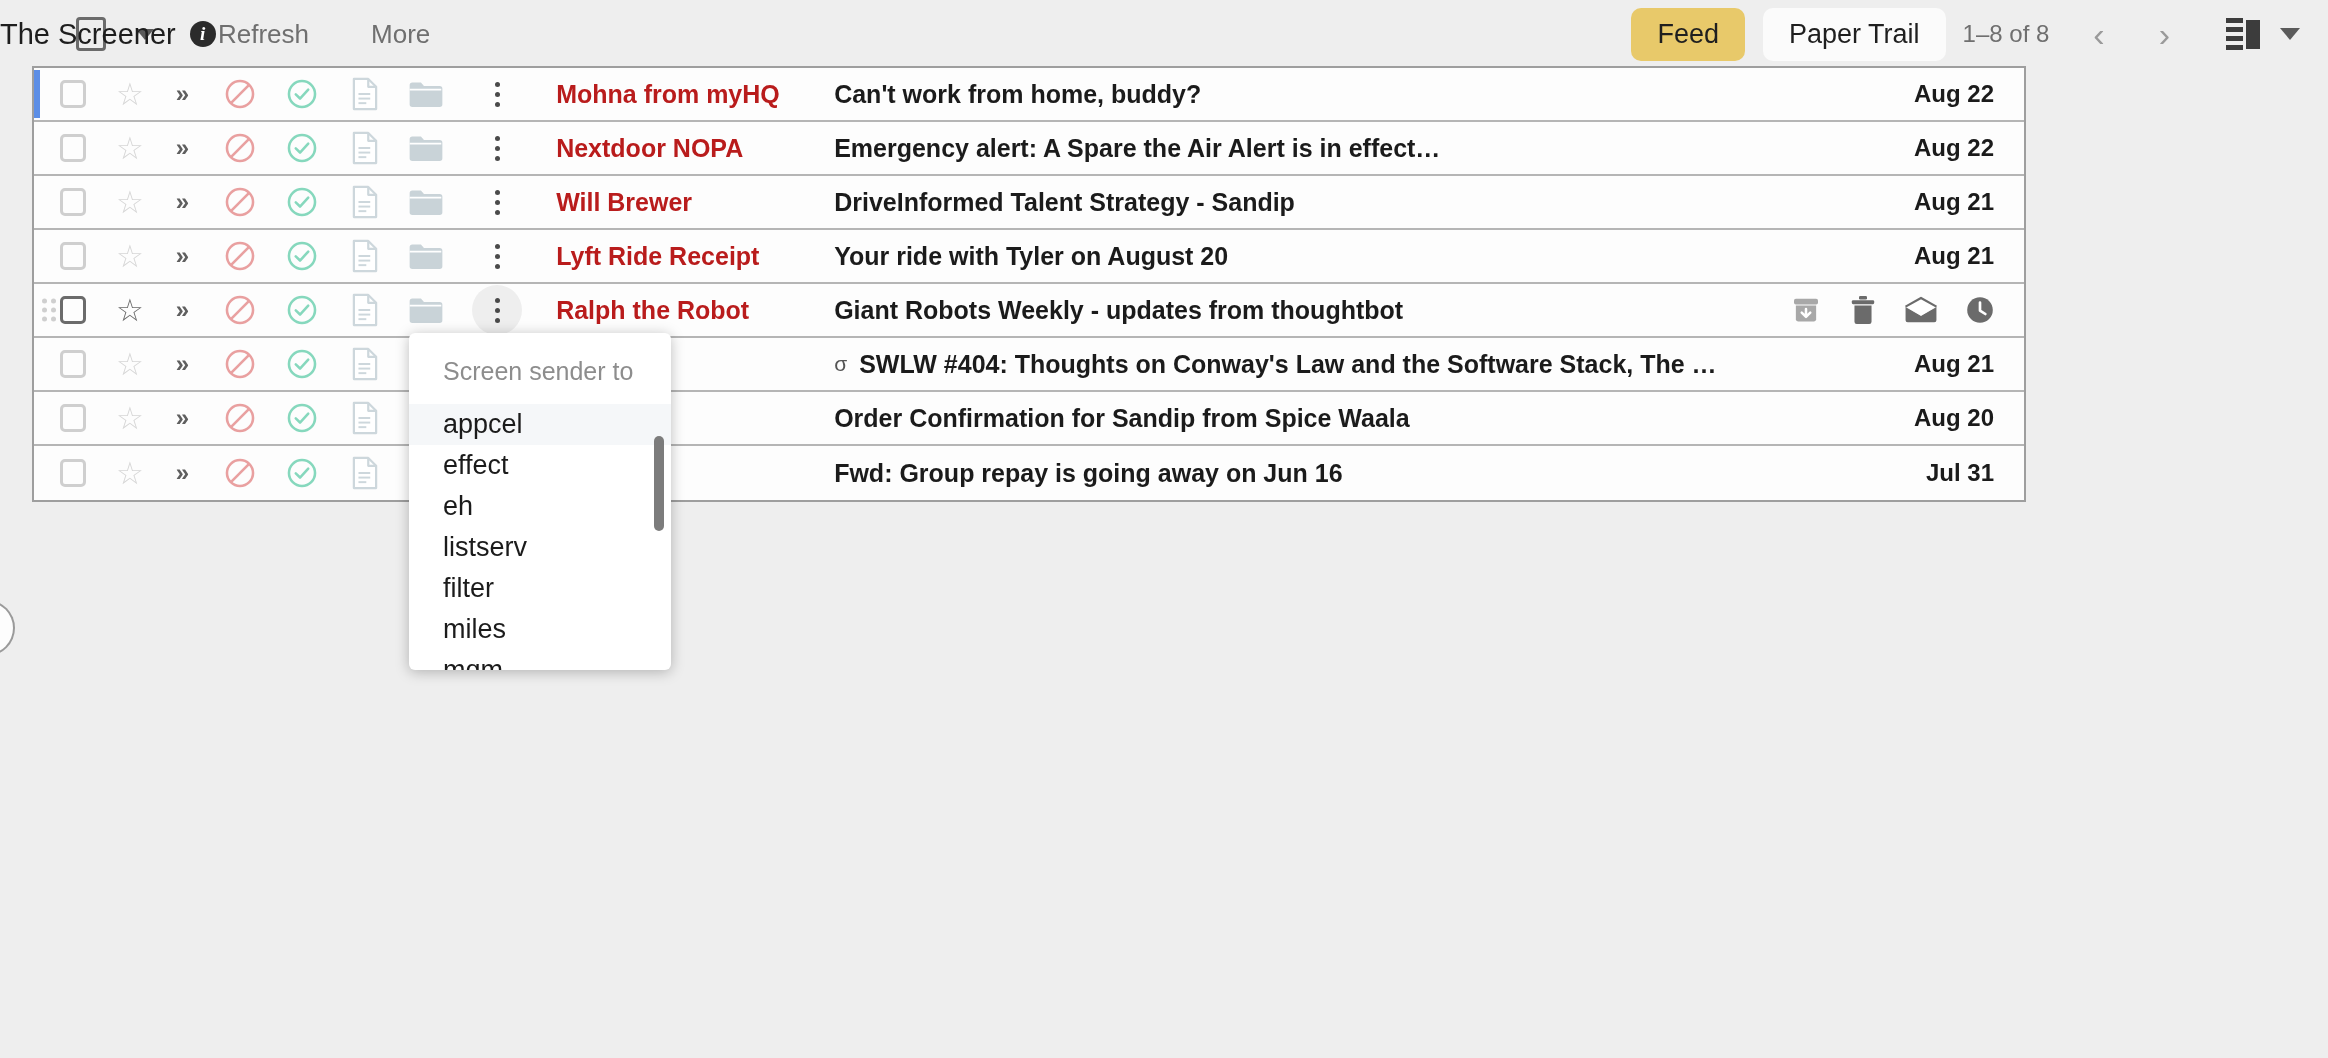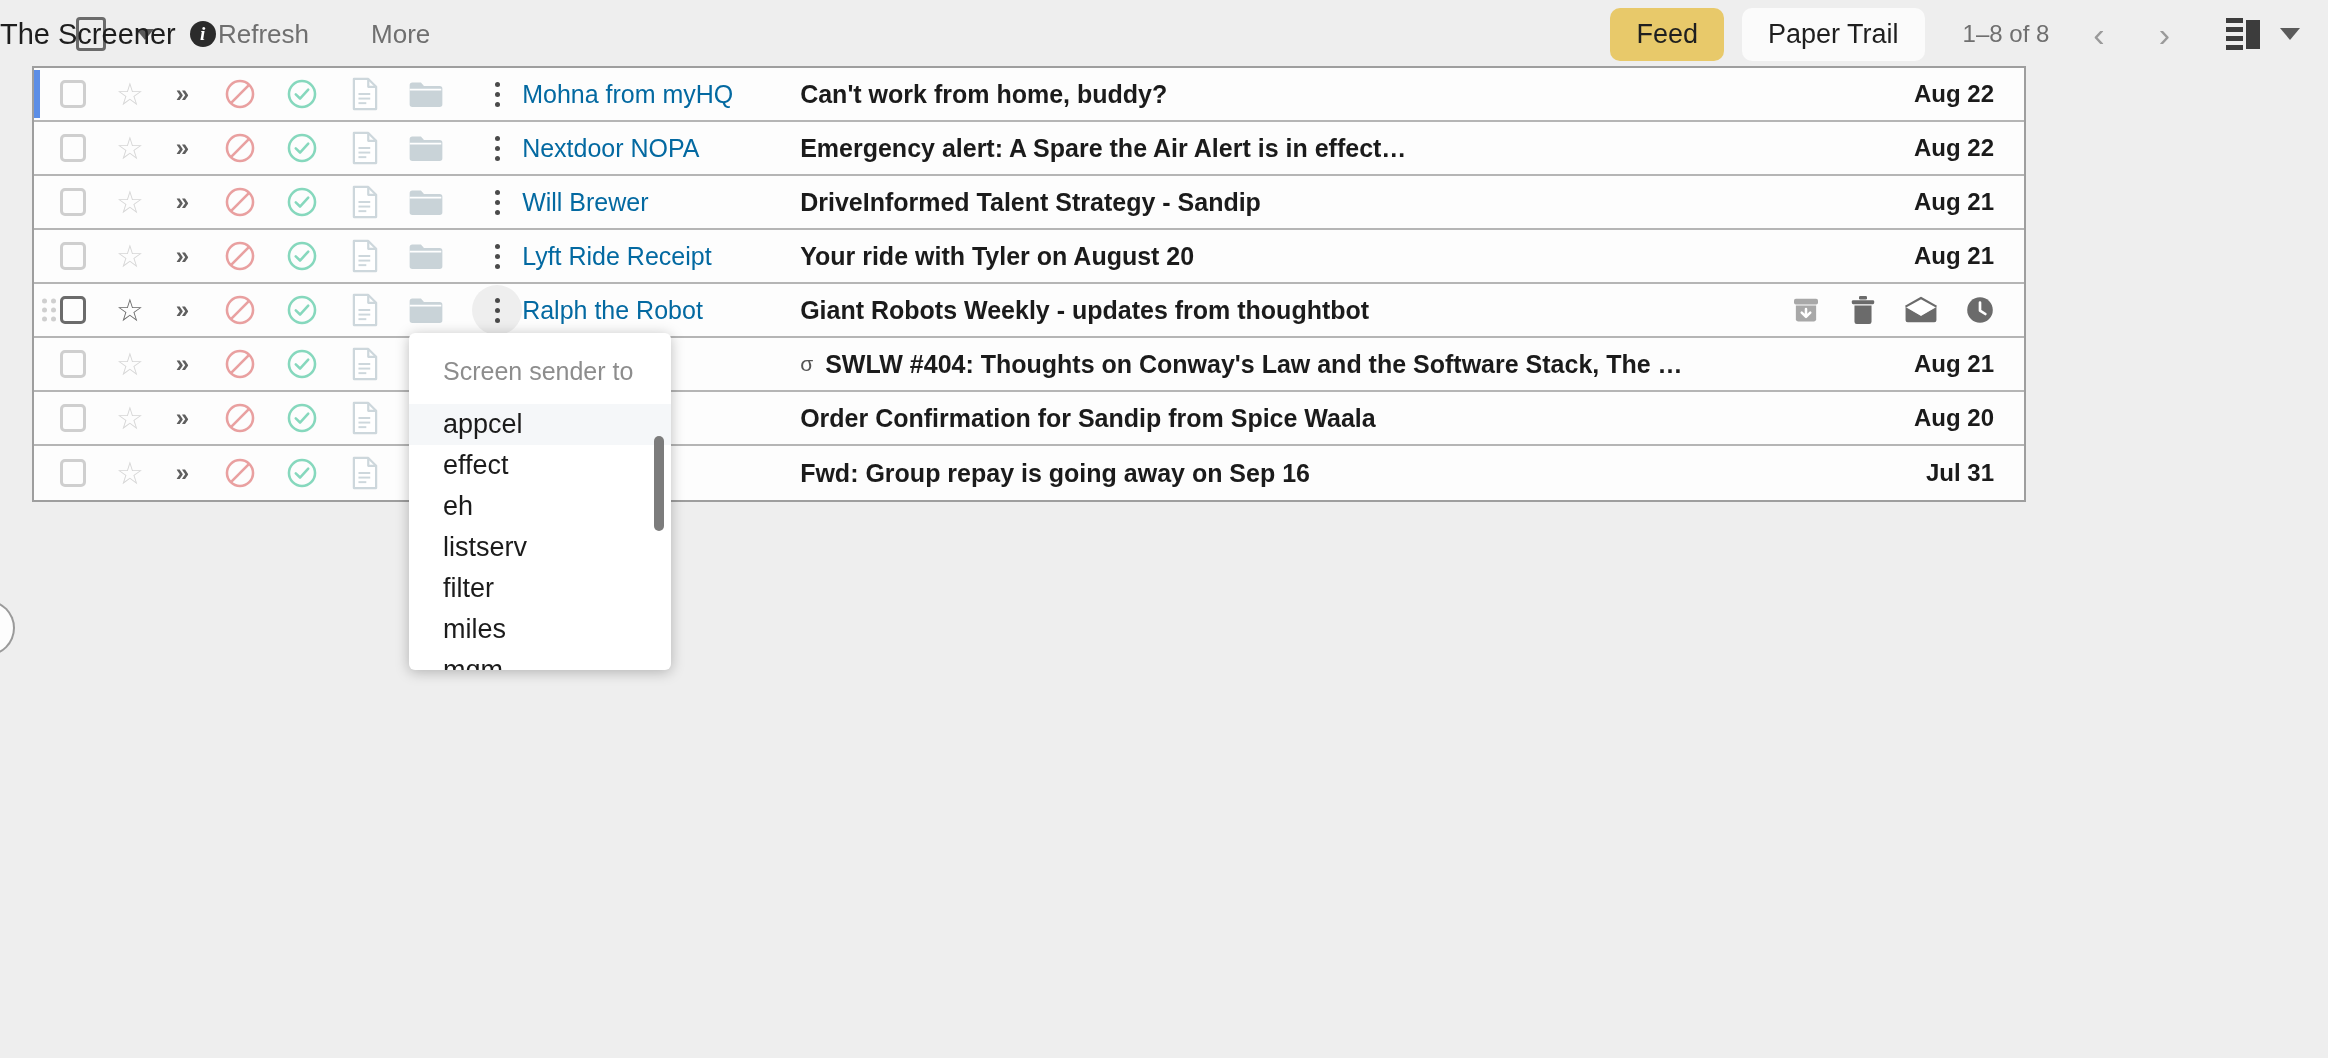--- a/index.html
+++ b/index.html
@@ -70,21 +70,21 @@
   }
   .pill {
     font-size: 27px; padding: 11px 26px;
     border-radius: 10px; border: none;
     font-family: "Liberation Sans", sans-serif;
     cursor: pointer; white-space: nowrap;
   }
   .pill.feed { background: #e8c96a; color: #1f1f1f; }
   .pill.paper { background: #fbfbfb; color: #1f1f1f; margin-left: 18px; }
   .count-label {
-    font-size: 24px; color: #6f6f6f; margin-left: 38px; white-space: nowrap;
+    font-size: 24px; color: #6f6f6f; margin-left: 17px; white-space: nowrap;
   }
   .nav-arrow {
     font-size: 34px; color: #9a9a9a; background: none; border: none;
     cursor: pointer; padding: 4px 20px; line-height: 1;
     font-family: "Liberation Sans", sans-serif;
   }
   .nav-arrow.prev { margin-left: 24px; }
   .nav-arrow.next { margin-left: 14px; }
 
   .pane-icon {
@@ -150,22 +150,22 @@
 
   .kebab {
     margin-left: 28px; width: 50px; height: 50px; border-radius: 50%;
     display: inline-flex; flex-direction: column; align-items: center;
     justify-content: center; gap: 5px;
   }
   .kebab i { display: block; width: 5px; height: 5px; border-radius: 50%; background: #4a4a4a; }
   .kebab.active { background: #eeeeee; }
 
   .sender {
-    width: 278px; 
-    font-size: 25px; font-weight: normal; color: #0369a1;
+    width: 278px; margin-left: 34px;
+    font-size: 25px; font-weight: bold; color: #b91c1c;
     white-space: nowrap; overflow: hidden;
   }
   .subject {
     flex: 1;
     font-size: 25px; font-weight: bold; color: #1b1b1b;
     white-space: nowrap; overflow: hidden;
     display: flex; align-items: center; gap: 12px;
   }
   .subj-mark { font-size: 21px; color: #555; font-weight: normal; }
   .date {
@@ -628,21 +628,21 @@
           </svg>
         </span>
         <span class="ic kebab">
           <i></i>
           <i></i>
           <i></i>
         </span>
       </div>
       <div class="sender"></div>
       <div class="subject">
-        <span>Fwd: Group repay is going away on Sep 16</span>
+        <span>Fwd: Group repay is going away on Jun 16</span>
       </div>
       <div class="date">Jul 31</div>
     </div>
   </div>
 
 <div class="pull-tab"></div>
 
 <div class="menu">
   <div class="menu-head">Screen sender to</div>
   <div id="menu-items">

